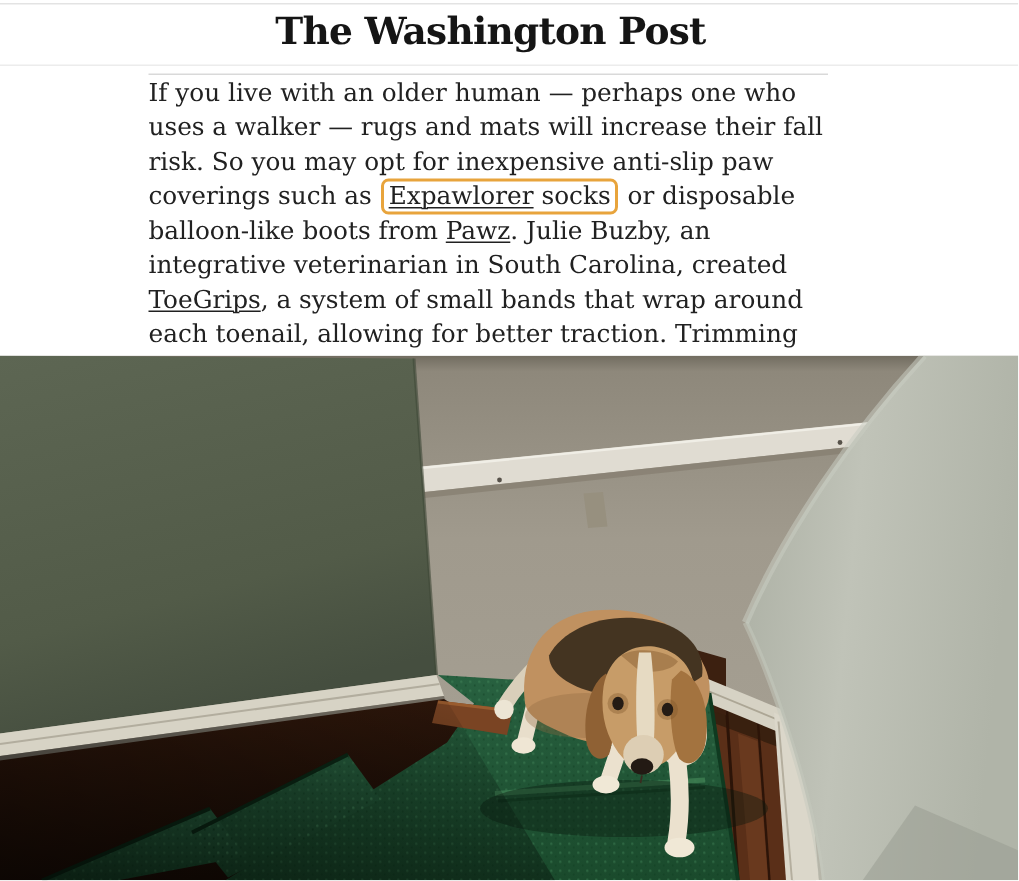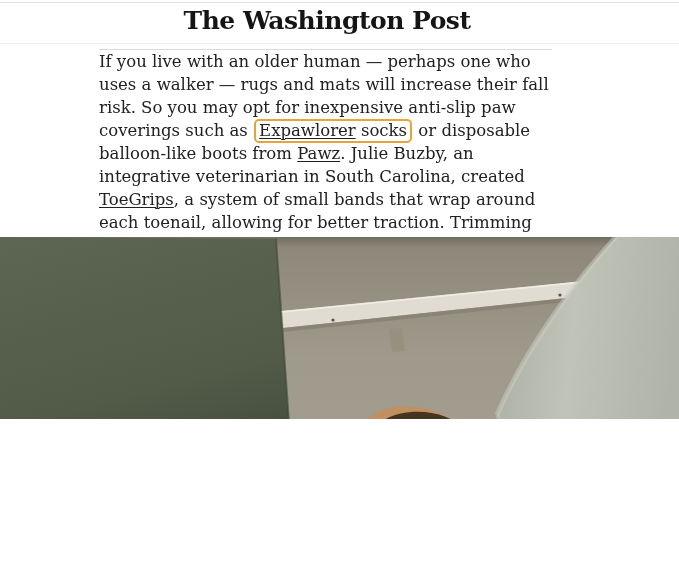--- a/index.html
+++ b/index.html
@@ -1,16 +1,16 @@
 <!DOCTYPE html>
 <html><head>
 <meta charset="utf-8">
 <style>
   html,body{margin:0;padding:0;background:#fff;}
-  .page{position:relative;width:679px;height:419px;background:#fff;overflow:hidden;
+  .page{position:relative;width:679px;height:587px;background:#fff;overflow:hidden;
         font-family:"DejaVu Serif","Liberation Serif",serif;}
   .top-rule{position:absolute;top:2px;left:0;width:679px;height:1px;background:#e3e3e3;}
   .masthead{position:absolute;top:8px;left:0;width:654px;text-align:center;}
   .masthead-title{font-family:"DejaVu Serif","Liberation Serif",serif;font-weight:700;
         font-size:25px;color:#151515;letter-spacing:-0.5px;line-height:26px;cursor:pointer;}
   .masthead-tagline{font-style:italic;font-size:11.5px;color:#555;margin-top:1px;}
   .rule-full{position:absolute;top:43px;left:0;width:679px;height:1px;background:#ececec;}
   .rule-short{position:absolute;top:49px;left:99px;width:453px;height:1px;background:#d9d9d9;}
   .article-text{position:absolute;top:50px;left:99px;width:456px;margin:0;
         font-size:16.5px;line-height:23px;color:#212121;}

